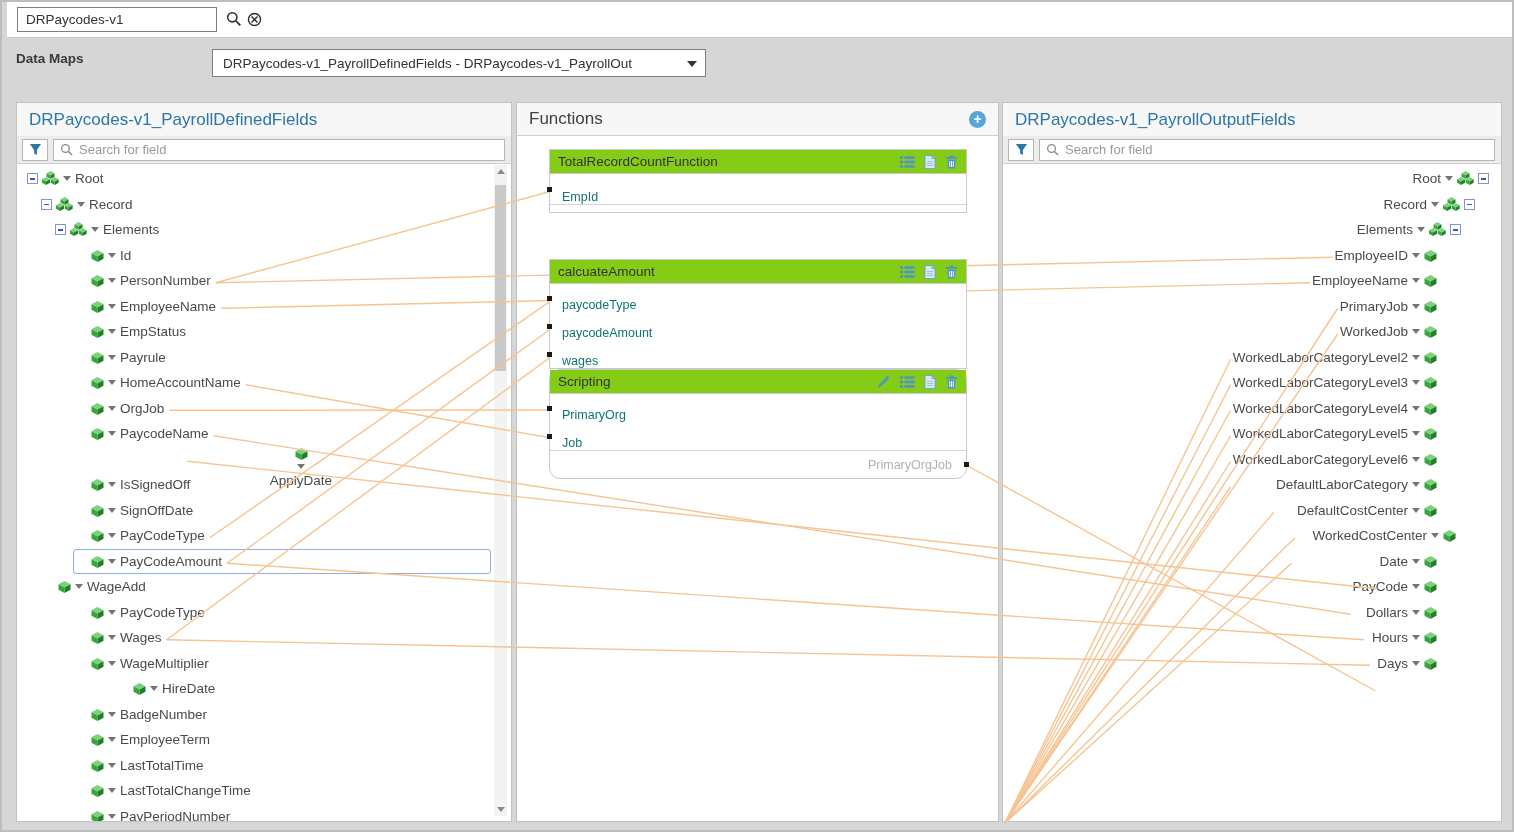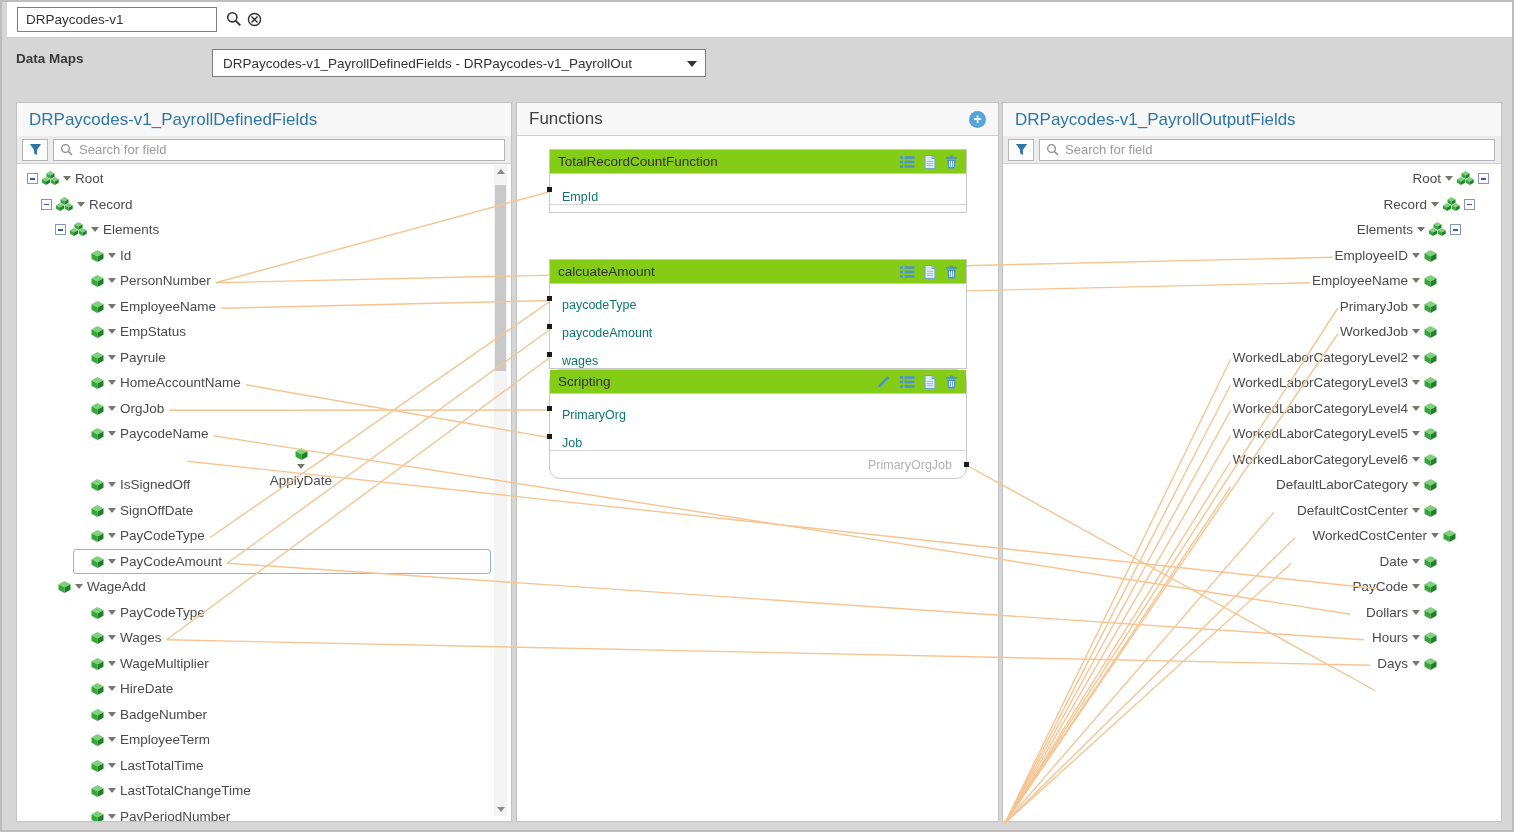--- a/index.html
+++ b/index.html
@@ -377,21 +377,21 @@
           <span class="nicon">
             <svg width="13" height="13" viewBox="0 0 13 13">
               <polygon points="6.5,1 12.5,4.300000000000001 6.5,7.6000000000000005 0.5,4.300000000000001" fill="#7ed07c"></polygon>
               <polygon points="0.5,4.300000000000001 6.5,7.6000000000000005 6.5,13 0.5,9.700000000000001" fill="#35a53c"></polygon>
               <polygon points="12.5,4.300000000000001 6.5,7.6000000000000005 6.5,13 12.5,9.700000000000001" fill="#1f8127"></polygon>
             </svg>
           </span>
           <span class="caret"></span>
           <span class="tlabel">WageMultiplier</span>
         </div>
-        <div class="trow" style="padding-left: 74px;">
+        <div class="trow" style="padding-left: 116px;">
           <span class="nicon">
             <svg width="13" height="13" viewBox="0 0 13 13">
               <polygon points="6.5,1 12.5,4.300000000000001 6.5,7.6000000000000005 0.5,4.300000000000001" fill="#7ed07c"></polygon>
               <polygon points="0.5,4.300000000000001 6.5,7.6000000000000005 6.5,13 0.5,9.700000000000001" fill="#35a53c"></polygon>
               <polygon points="12.5,4.300000000000001 6.5,7.6000000000000005 6.5,13 12.5,9.700000000000001" fill="#1f8127"></polygon>
             </svg>
           </span>
           <span class="caret"></span>
           <span class="tlabel">HireDate</span>
         </div>

